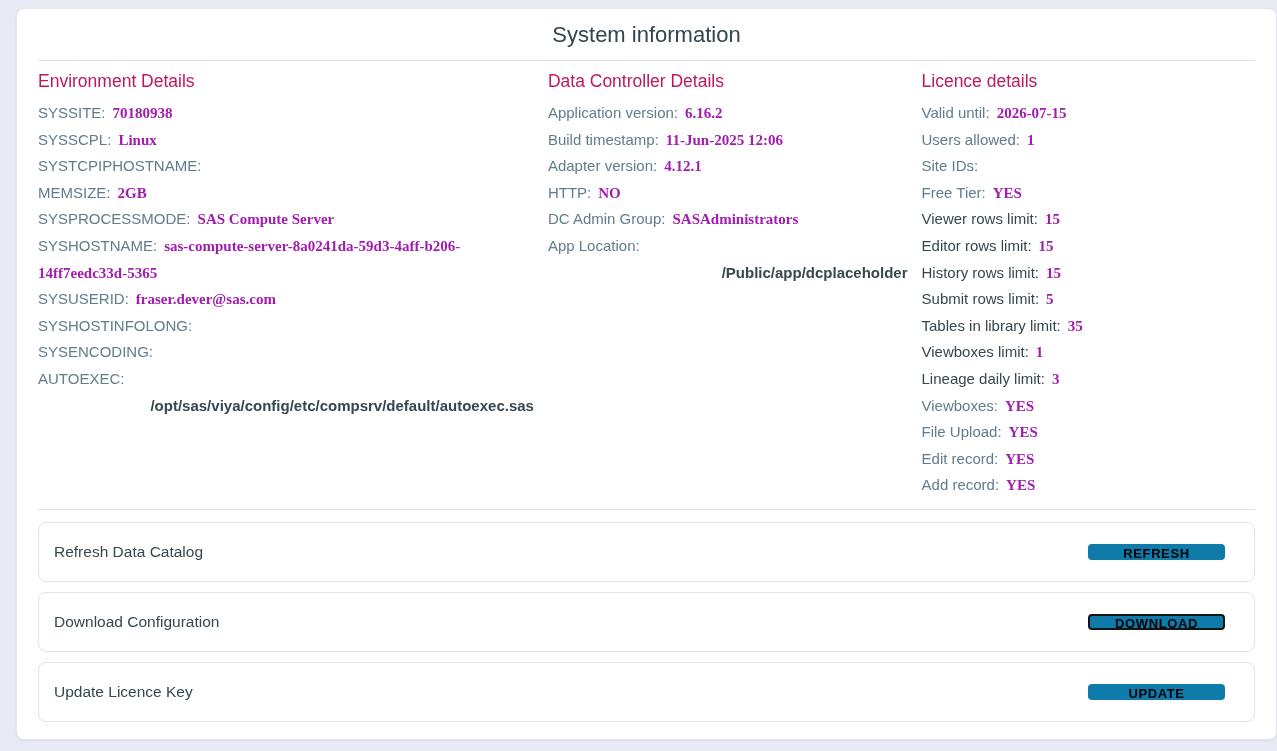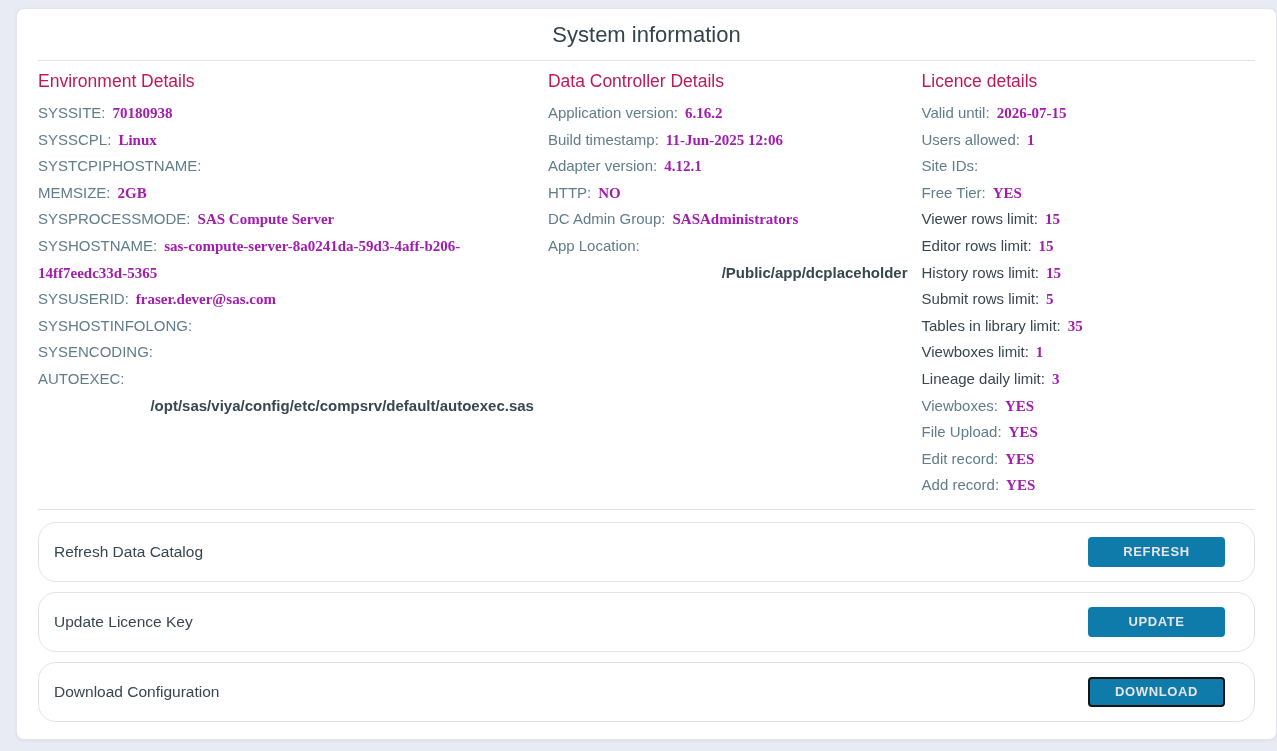--- a/index.html
+++ b/index.html
@@ -66,36 +66,36 @@
   }
   .section-divider {
     border: none;
     border-top: 1px solid #e1e1e6;
     margin: 10px 8px 12px 8px;
   }
   .action-card {
     margin: 0 8px 10px 8px;
     height: 60px;
     border: 1px solid #e1e2ea;
-    border-radius: 18px;
+    border-radius: 8px;
     display: flex;
     align-items: center;
     justify-content: space-between;
     padding: 0 29px 0 15px;
     background: #ffffff;
   }
   .action-label {
     font-size: 15.5px;
     color: #37474f;
   }
   .btn {
     width: 137px;
-    height: 30px;
+    height: 16px;
     background: #0f7bab;
-    color: #e5e5e5;
+    color: #000000;
     font-family: "Liberation Sans", "DejaVu Sans", sans-serif;
     font-size: 13px;
     font-weight: bold;
     letter-spacing: 0.6px;
     text-align: center;
     border: 2px solid transparent;
     border-radius: 4px;
     cursor: pointer;
   }
   .btn.focused {
@@ -157,21 +157,21 @@
   </div>
 
   <hr class="section-divider">
 
   <div class="action-card">
     <span class="action-label">Refresh Data Catalog</span>
     <button class="btn">REFRESH</button>
   </div>
 
   <div class="action-card">
-    <span class="action-label">Update Licence Key</span>
-    <button class="btn">UPDATE</button>
+    <span class="action-label">Download Configuration</span>
+    <button class="btn focused">DOWNLOAD</button>
   </div>
 
   <div class="action-card">
-    <span class="action-label">Download Configuration</span>
-    <button class="btn focused">DOWNLOAD</button>
+    <span class="action-label">Update Licence Key</span>
+    <button class="btn">UPDATE</button>
   </div>
 </div>
 
 </body></html>

